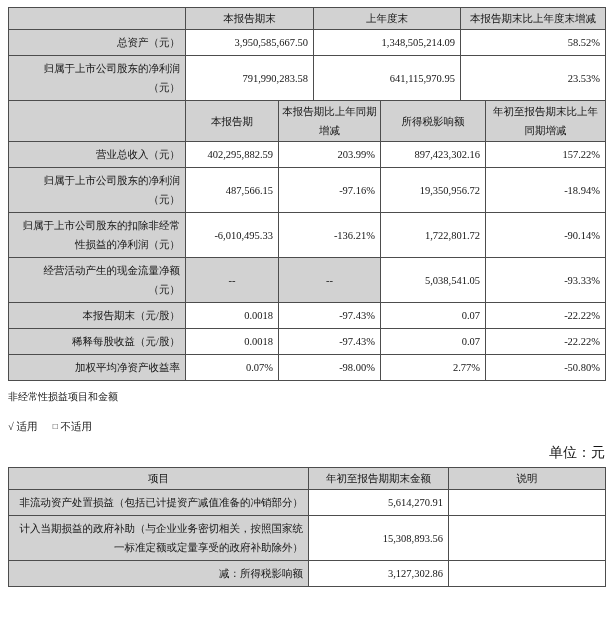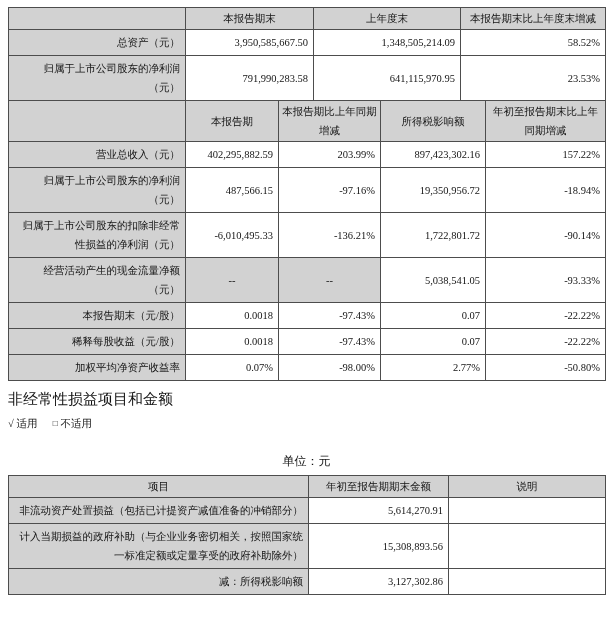--- a/index.html
+++ b/index.html
@@ -8,25 +8,25 @@
   table{border-collapse:collapse;table-layout:fixed;width:597px;}
   td{border:1px solid #4d4d4d;font-size:10.5px;line-height:19px;padding:3px 5px;
      overflow:hidden;word-break:break-all;}
   .hdr{background:#d2d2d2;text-align:center;padding:1px 3px;}
   .lab{background:#d2d2d2;text-align:right;}
   .num{background:#ffffff;text-align:right;}
   .dash{background:#d2d2d2;text-align:center;}
   .t1a tbody td{height:19px;}
   .t1b{margin-top:-1px;}
   .t2 tbody td{height:19px;margin-left:35px;}
-  .note-title{font-size:15px;margin:9px 0 0 0;}
-  .applicable{font-size:10.5px;margin:8px 0 0 0;}
+  .note-title{font-size:10px;margin:9px 0 0 0;}
+  .applicable{font-size:10.5px;margin:16px 0 0 0;}
   .applicable .box{font-size:8.5px;position:relative;top:-1px;}
   .applicable .gap{display:inline-block;width:10px;}
-  .unit-line{font-size:12px;text-align:center;margin:22px 0 5px 0;width:597px;}
+  .unit-line{font-size:14px;text-align:right;margin:10px 0 5px 0;width:597px;}
 </style>
 </head>
 <body>
 
 <div class="page">
 
   <table class="t1a">
     <colgroup>
       <col style="width:177px">
         <col style="width:128px">

